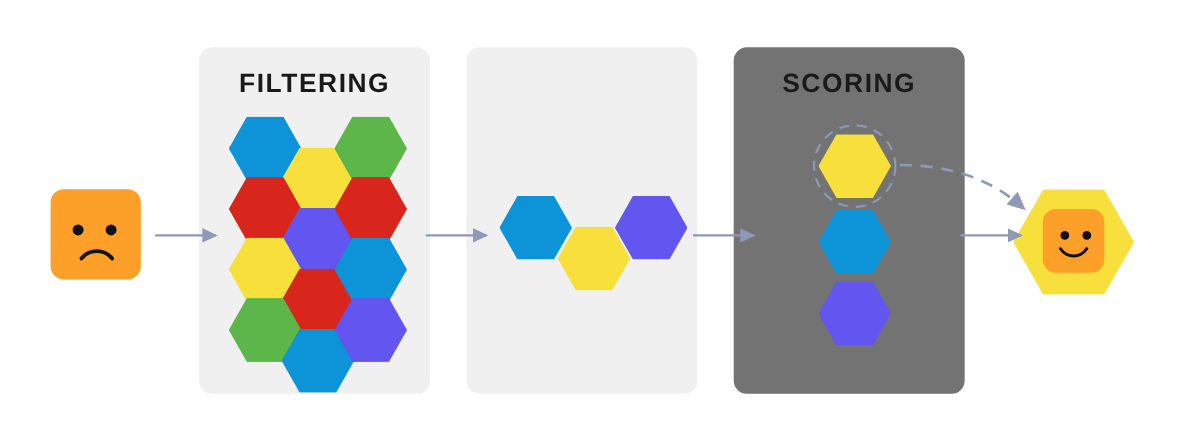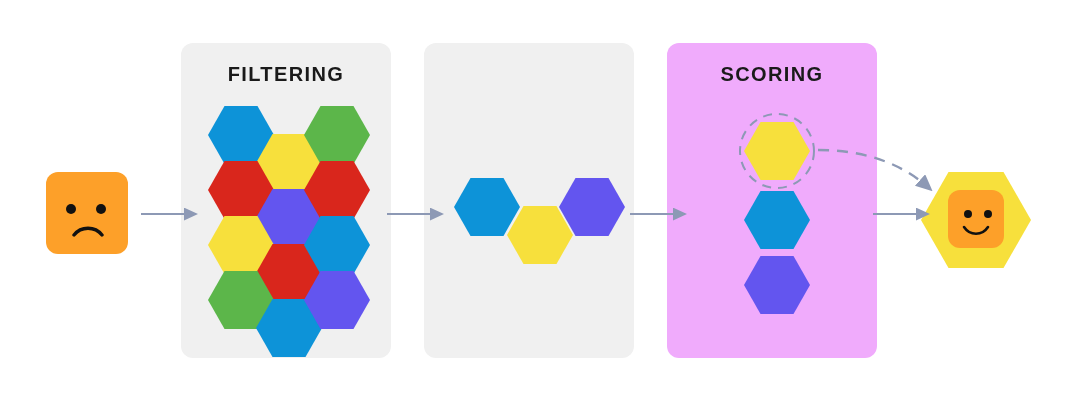--- a/index.html
+++ b/index.html
@@ -20,21 +20,21 @@
   .panel {
     position: absolute;
     background: #f0f0f0;
     border-radius: 12px;
   }
   .panel-title {
     position: absolute;
     width: 100%;
     text-align: center;
     top: 20px;
-    font-size: 20px;
+    font-size: 24px;
     font-weight: bold;
     letter-spacing: 1.4px;
     color: #1a1a1a;
     font-family: "Liberation Sans", sans-serif;
   }
   .hex {
     position: absolute;
     clip-path: polygon(25% 0%, 75% 0%, 100% 50%, 75% 100%, 25% 100%, 0% 50%);
   }
   .sq {
@@ -91,21 +91,21 @@
       <div class="hex" style="left: 208px; top: 216px; width: 66px; height: 58px; background: rgb(247, 224, 60);"></div>
       <div class="hex" style="left: 256px; top: 244px; width: 66px; height: 58px; background: rgb(217, 38, 28);"></div>
       <div class="hex" style="left: 304px; top: 216px; width: 66px; height: 58px; background: rgb(13, 147, 216);"></div>
       <div class="hex" style="left: 208px; top: 271px; width: 66px; height: 58px; background: rgb(92, 182, 74);"></div>
       <div class="hex" style="left: 256px; top: 299px; width: 66px; height: 58px; background: rgb(13, 147, 216);"></div>
       <div class="hex" style="left: 304px; top: 271px; width: 66px; height: 58px; background: rgb(99, 85, 239);"></div>
       <div class="panel" style="left: 424px; top: 43px; width: 210px; height: 315px; background: rgb(240, 240, 240);"></div>
       <div class="hex" style="left: 454px; top: 178px; width: 66px; height: 58px; background: rgb(13, 147, 216);"></div>
       <div class="hex" style="left: 507px; top: 206px; width: 66px; height: 58px; background: rgb(247, 224, 60);"></div>
       <div class="hex" style="left: 559px; top: 178px; width: 66px; height: 58px; background: rgb(99, 85, 239);"></div>
-      <div class="panel" style="left: 667px; top: 43px; width: 210px; height: 315px; background: #f0abfc;">
+      <div class="panel" style="left: 667px; top: 43px; width: 210px; height: 315px; background: #737373;">
         <div class="panel-title" style="color: rgb(26, 26, 26);">SCORING</div>
       </div>
       <div class="hex" style="left: 744px; top: 122px; width: 66px; height: 58px; background: rgb(247, 224, 60);"></div>
       <div class="hex" style="left: 744px; top: 191px; width: 66px; height: 58px; background: rgb(13, 147, 216);"></div>
       <div class="hex" style="left: 744px; top: 256px; width: 66px; height: 58px; background: rgb(99, 85, 239);"></div>
     </div>
 
   <div id="input-root">
       <div class="sq" style="left: 46px; top: 172px; width: 82px; height: 82px; background: rgb(253, 160, 41);"></div>
       <div class="face-eye" style="left: 66px; top: 204px; width: 10px; height: 10px;"></div>

